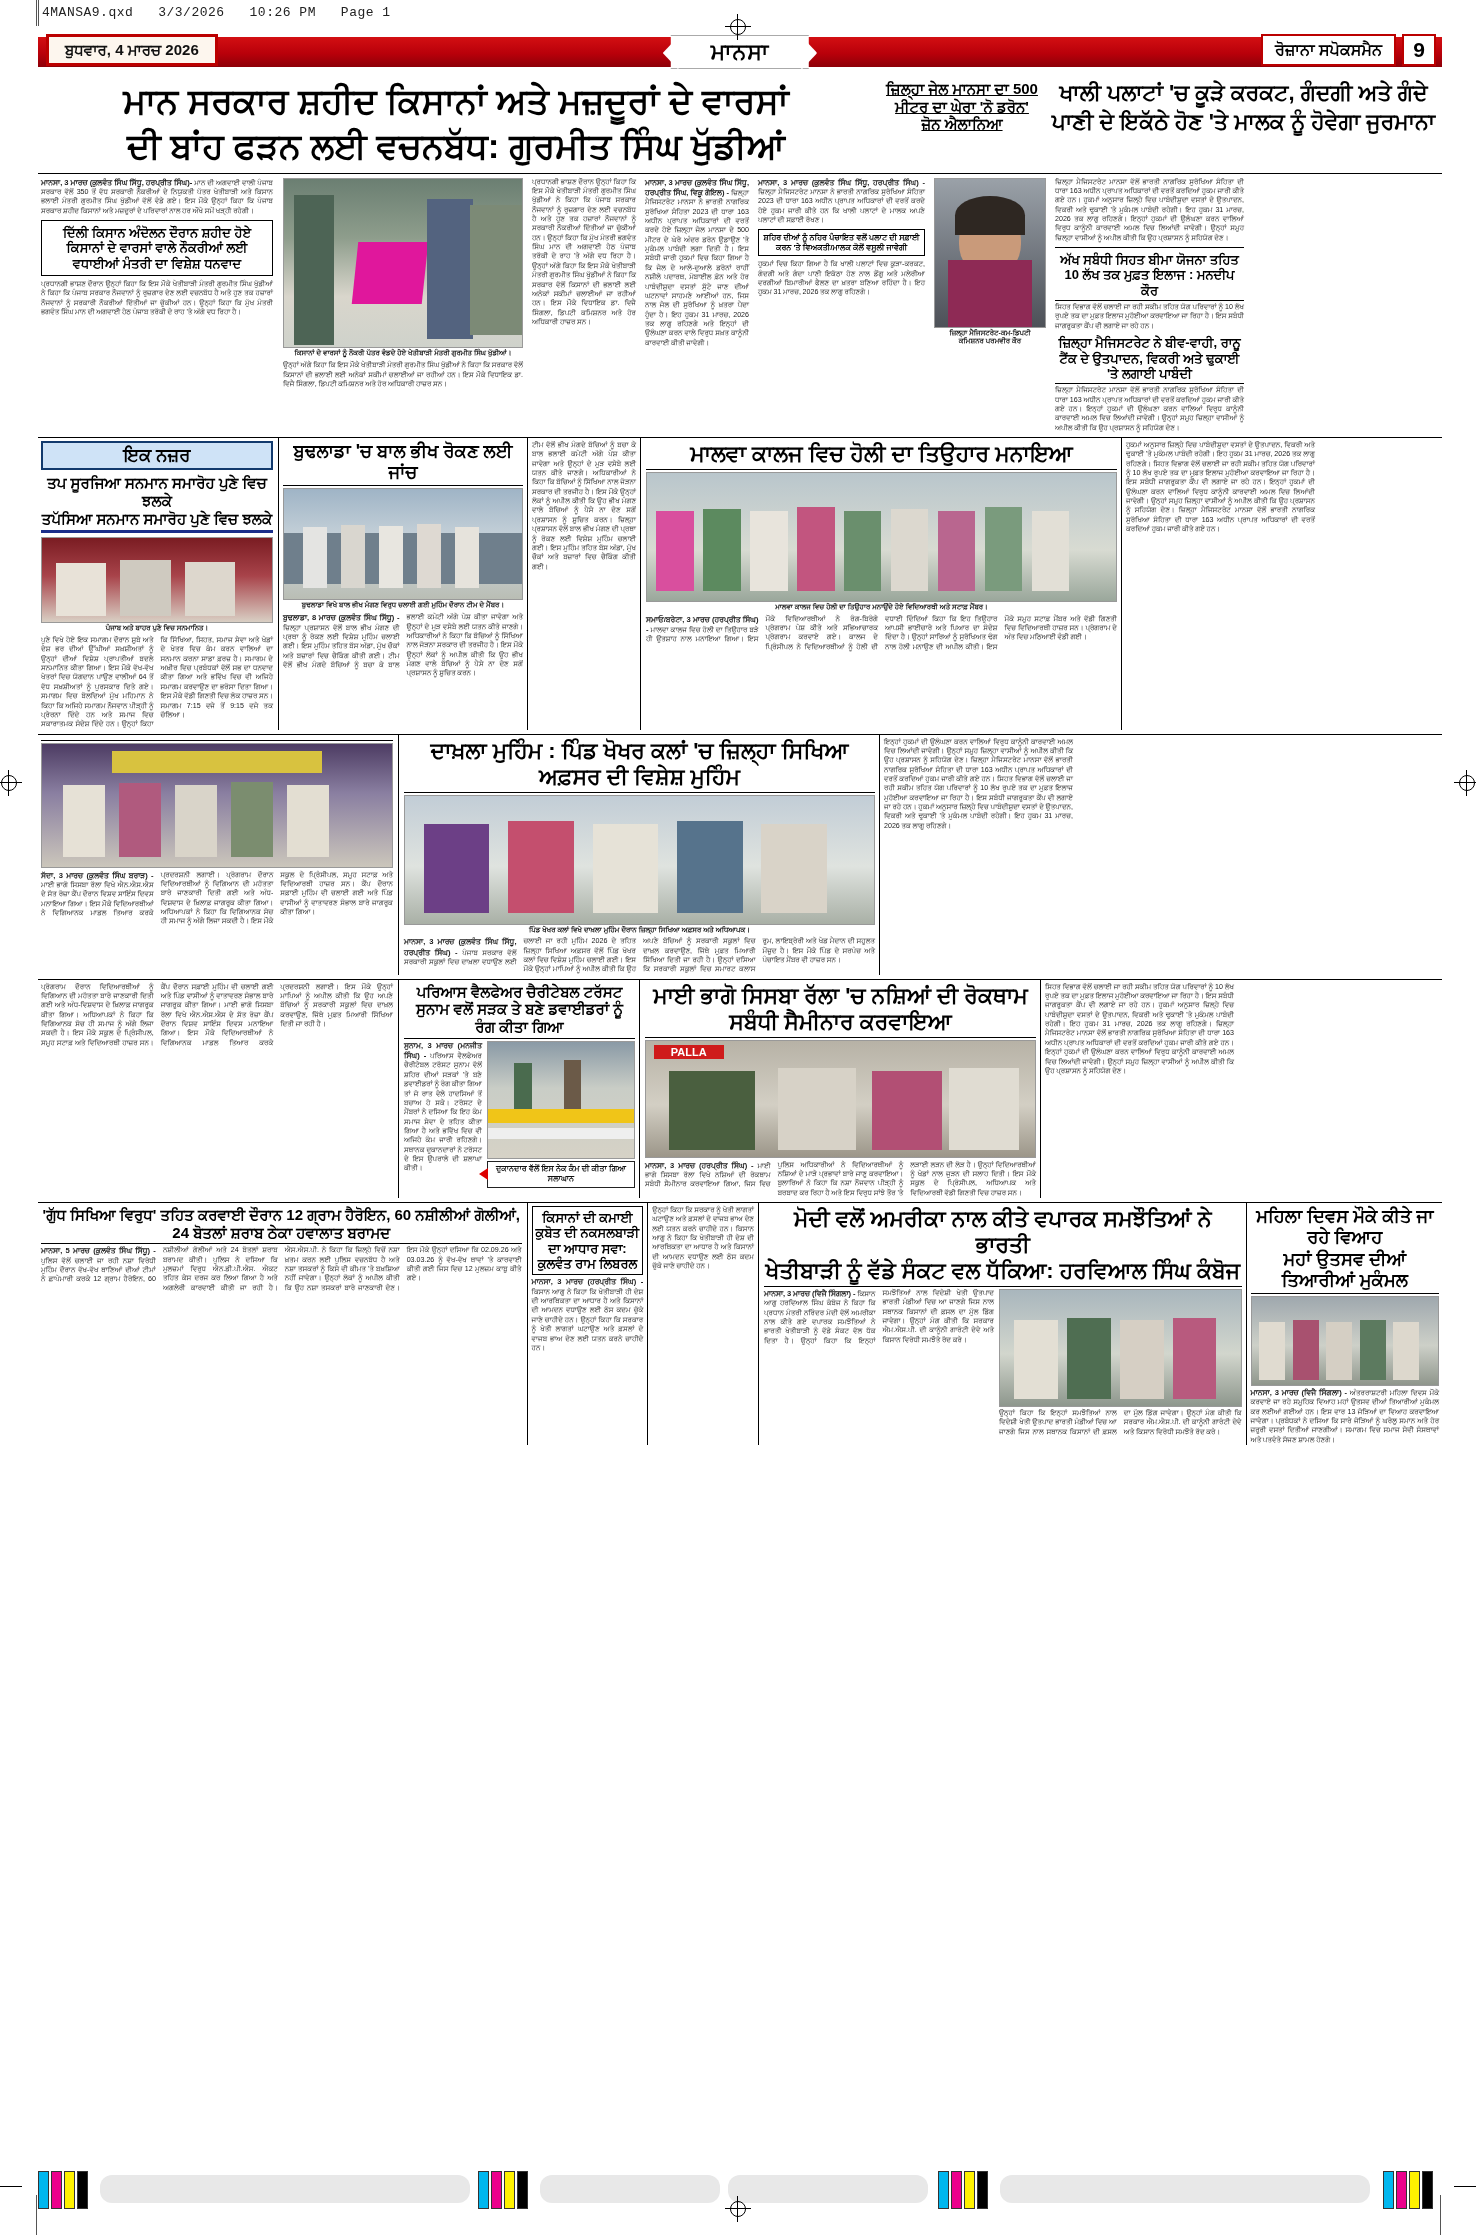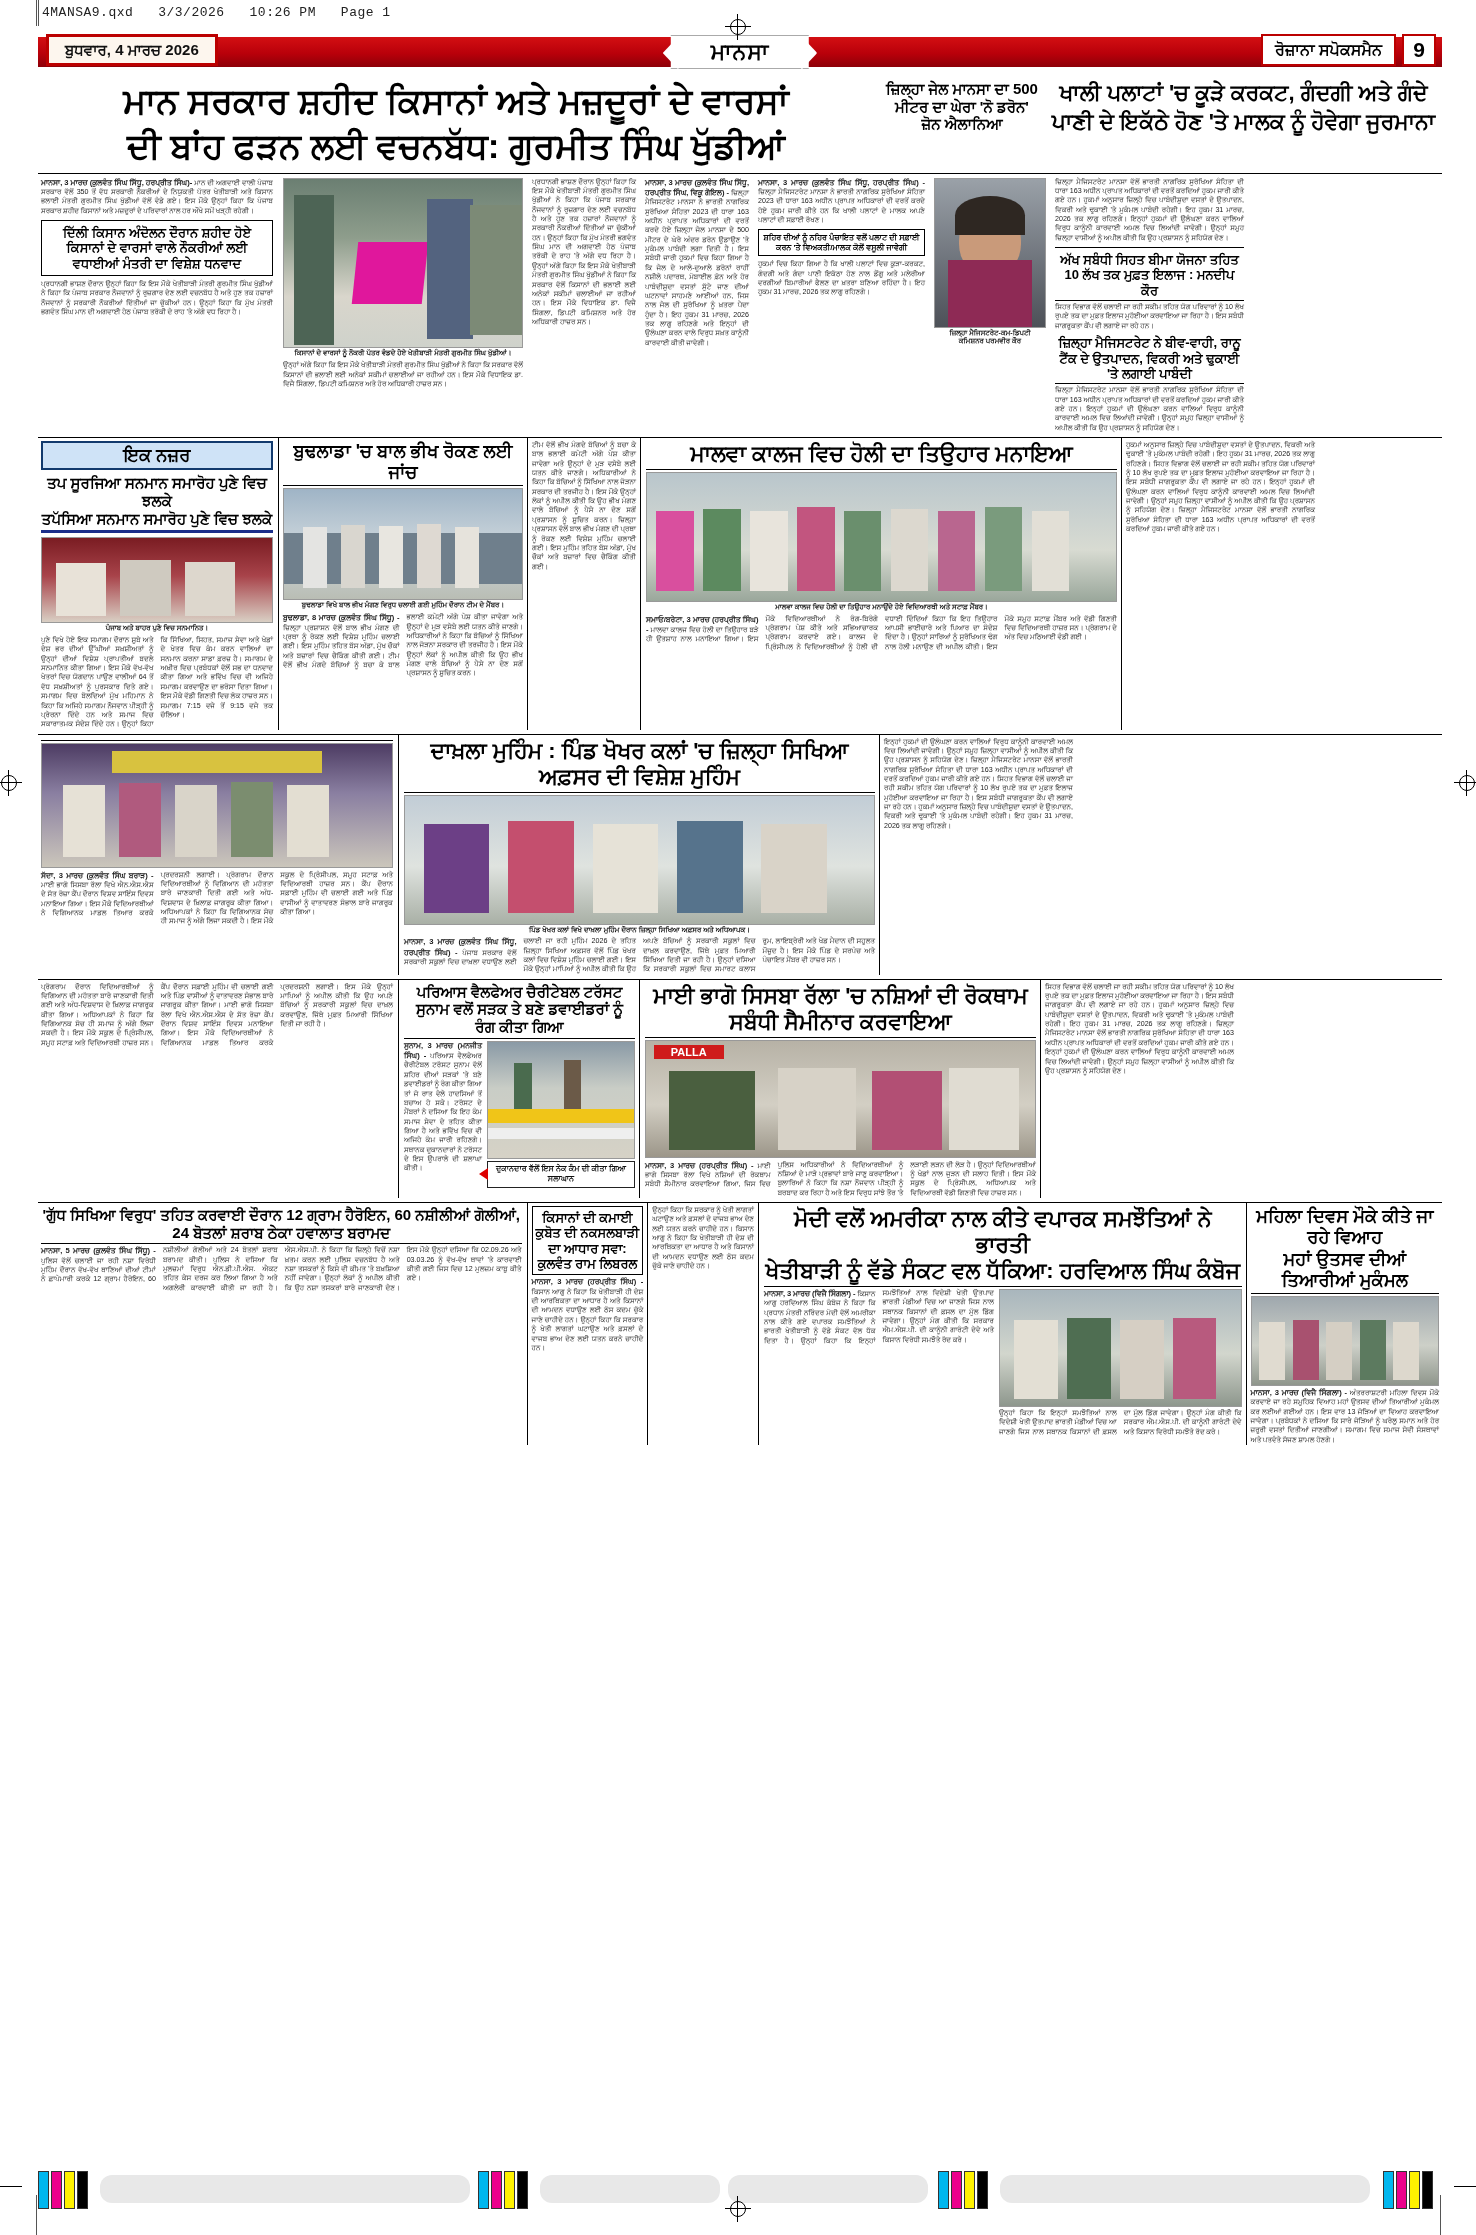--- a/index.html
+++ b/index.html
@@ -128,21 +128,21 @@
   </div>
 
   <div class="row" style="align-items:flex-start;">
 
     <div style="width:840px;padding:4px 8px 0 4px;">
       <div class="hl hl-xl">ਮਾਨ ਸਰਕਾਰ ਸ਼ਹੀਦ ਕਿਸਾਨਾਂ ਅਤੇ ਮਜ਼ਦੂਰਾਂ ਦੇ ਵਾਰਸਾਂ</div>
       <div class="hl hl-xl" style="margin-top:4px;">ਦੀ ਬਾਂਹ ਫੜਨ ਲਈ ਵਚਨਬੱਧ: ਗੁਰਮੀਤ ਸਿੰਘ ਖੁੱਡੀਆਂ</div>
     </div>
     <div class="vline" style="width:1px;"></div>
 
-    <div style="width:165px;padding:4px 5px 0 6px;">
+    <div style="width:165px;padding:4px 5px 0 6px;text-decoration:underline;">
       <div class="hl hl-sm">ਜ਼ਿਲ੍ਹਾ ਜੇਲ ਮਾਨਸਾ ਦਾ 500 ਮੀਟਰ ਦਾ ਘੇਰਾ 'ਨੋ ਡਰੋਨ' ਜ਼ੋਨ ਐਲਾਨਿਆ</div>
     </div>
     <div class="vline" style="width:1px;"></div>
 
     <div style="width:395px;padding:4px 4px 0 6px;">
       <div class="hl hl-lg">ਖਾਲੀ ਪਲਾਟਾਂ 'ਚ ਕੂੜੇ ਕਰਕਟ, ਗੰਦਗੀ ਅਤੇ ਗੰਦੇ</div>
       <div class="hl hl-lg" style="margin-top:3px;">ਪਾਣੀ ਦੇ ਇਕੱਠੇ ਹੋਣ 'ਤੇ ਮਾਲਕ ਨੂੰ ਹੋਵੇਗਾ ਜੁਰਮਾਨਾ</div>
     </div>
   </div>
 

